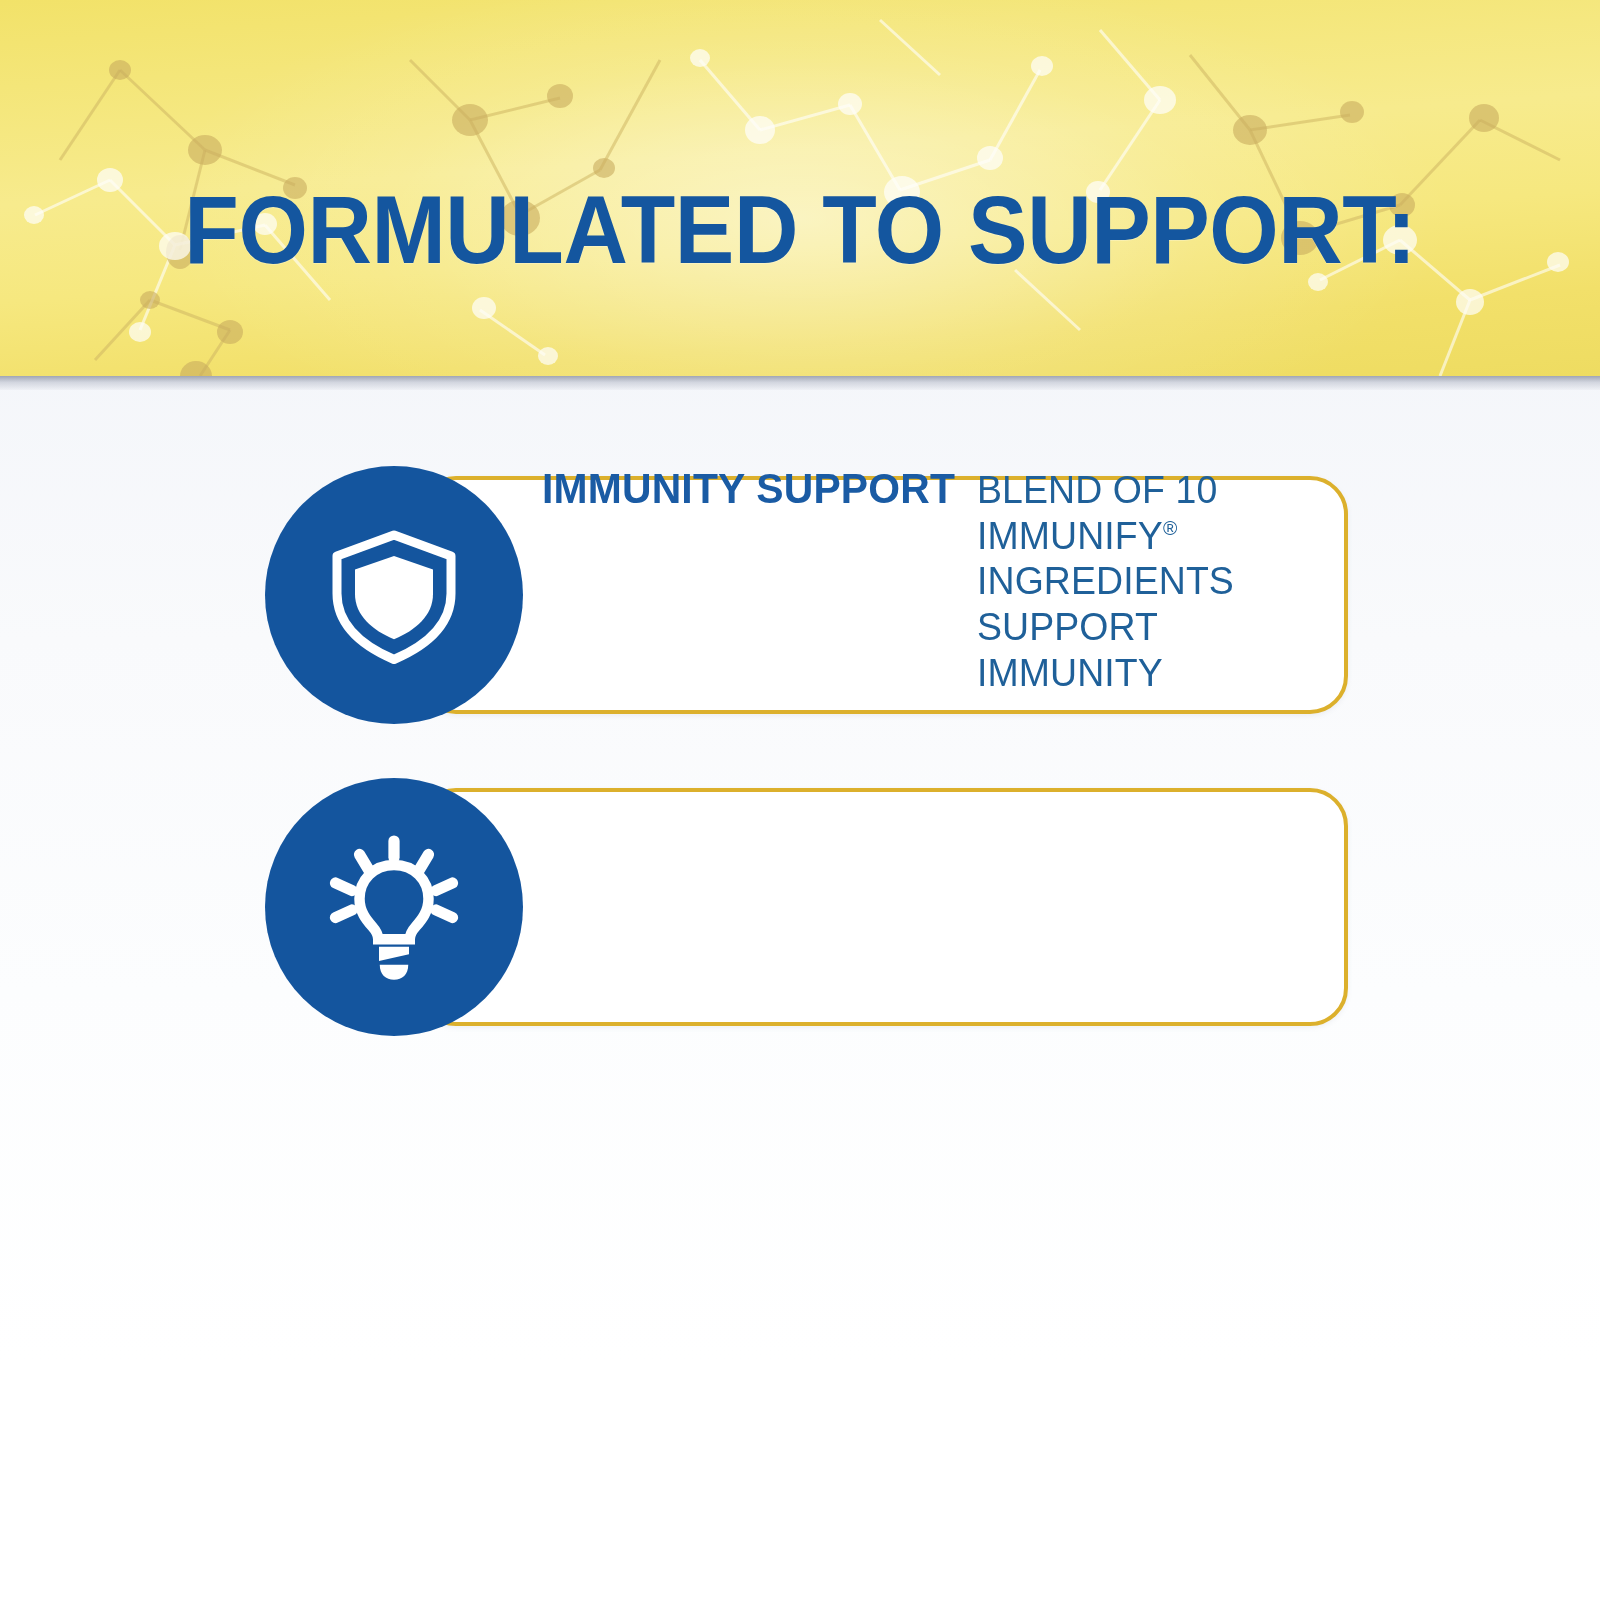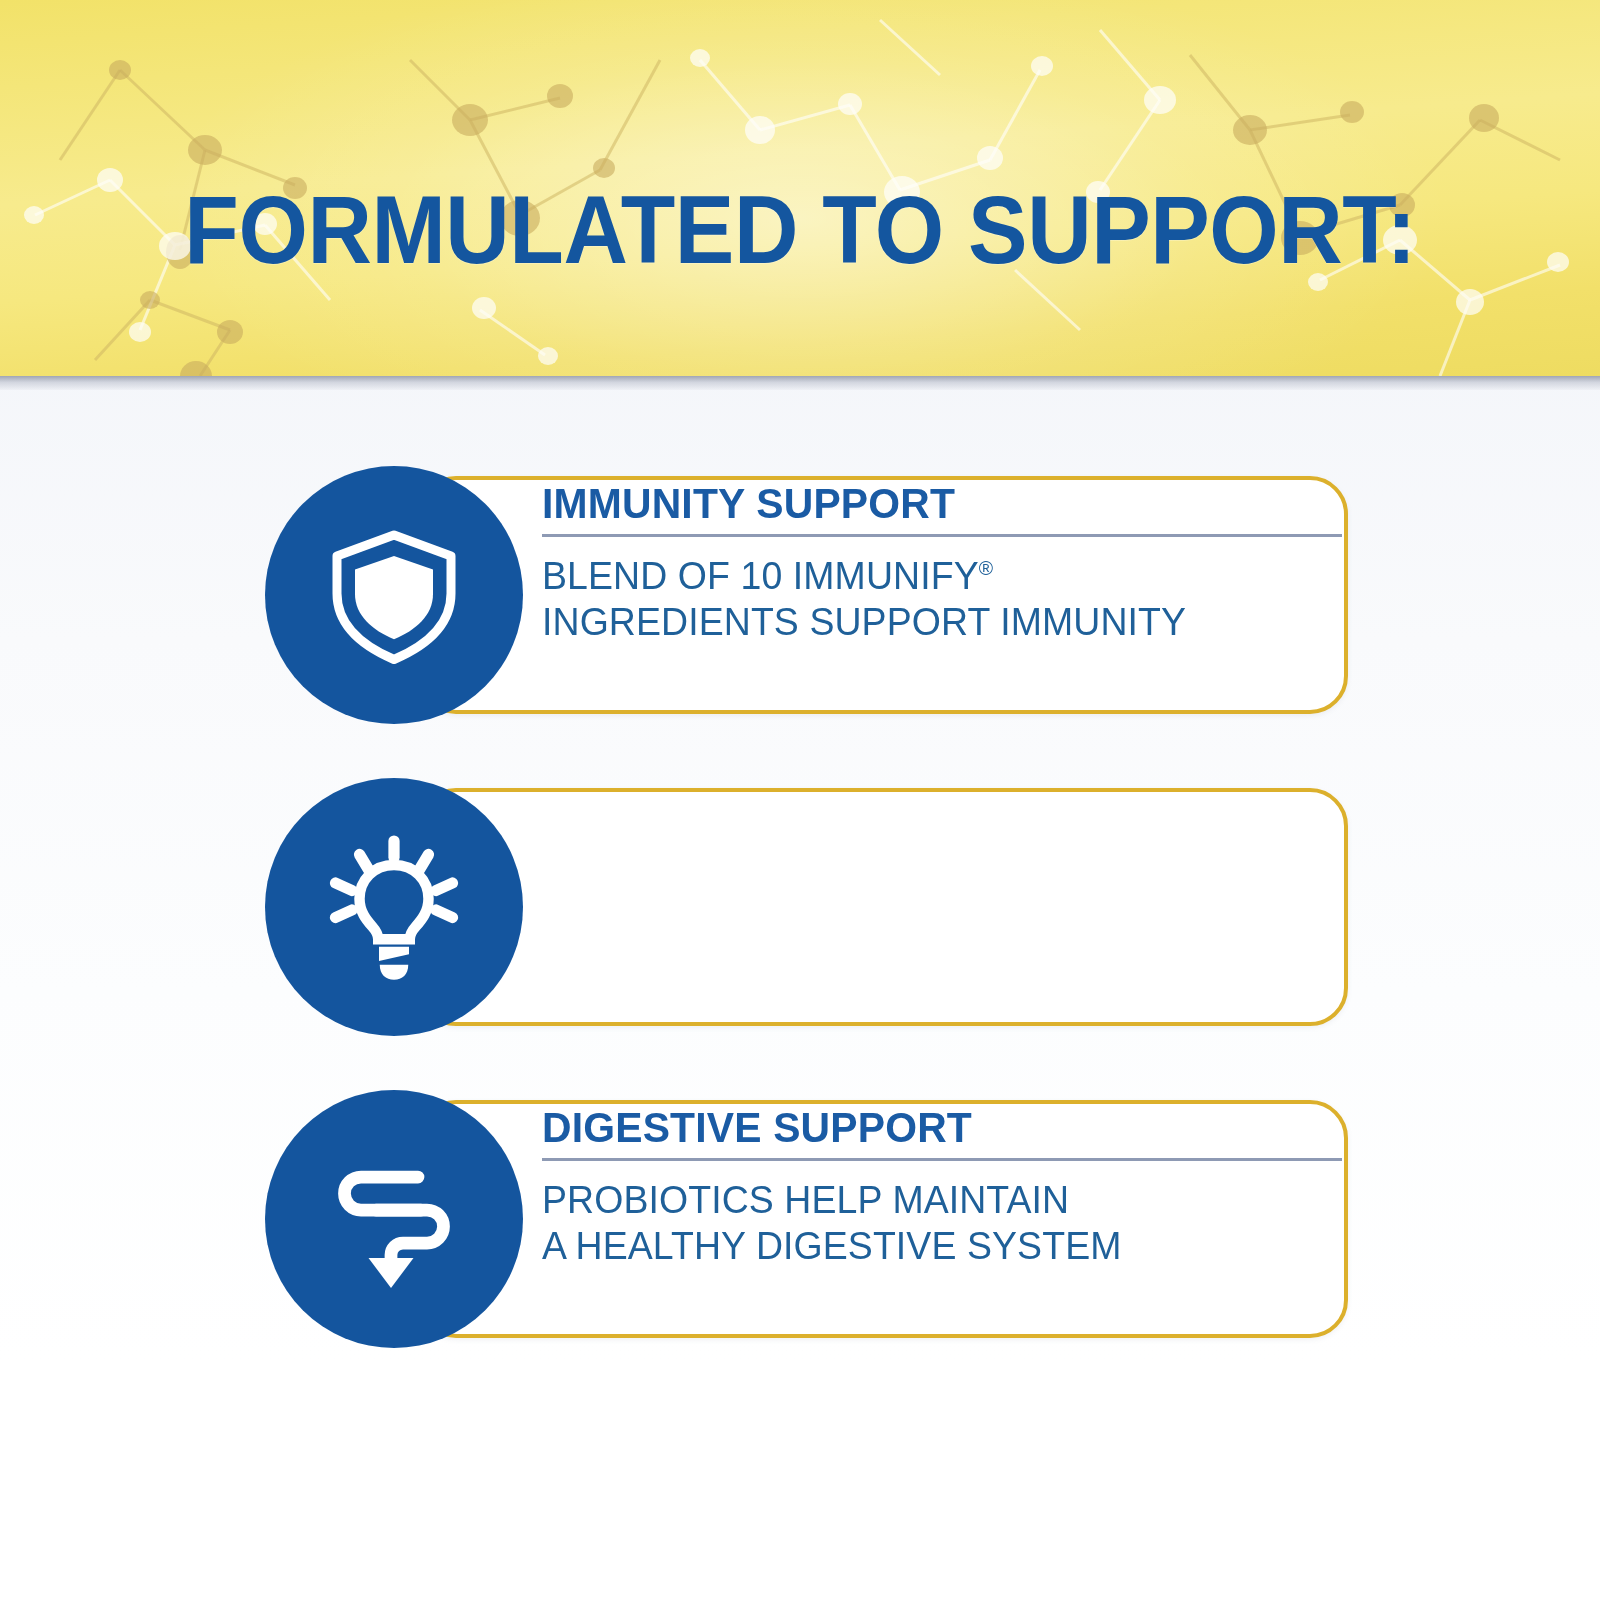--- a/index.html
+++ b/index.html
@@ -97,25 +97,25 @@
     height: 238px;
     background: #ffffff;
     border: 4px solid #dcb02c;
     border-radius: 38px;
     box-sizing: border-box;
     box-shadow: 0 2px 5px rgba(120,125,145,0.10);
   }
   .card-text {
     position: absolute;
     left: 542px;
-    top: 16px;
+    top: 1px;
     width: 800px;
     height: 258px;
     display: flex;
-    flex-direction: column;
+    flex-direction: row;
     justify-content: flex-start;
   }
   .card-heading {
     font-family: "Liberation Sans Narrow", "Liberation Sans", sans-serif;
     font-weight: 700;
     font-size: 43px;
     line-height: 1.0;
     letter-spacing: 0.2px;
     color: #1a5ba4;
     transform: scaleX(0.95);
@@ -299,34 +299,15 @@
             <line x1="89" y1="57" x2="78" y2="52"></line>
           </g>
           <path d="M50 22 C36.5 22 27 32 27 44.5 C27 53 31.5 58.5 35.5 63 C38 65.8 39.5 68 39.5 71.5 H60.5 C60.5 68 62 65.8 64.5 63 C68.5 58.5 73 53 73 44.5 C73 32 63.5 22 50 22 Z" fill="none" stroke="#ffffff" stroke-width="7"></path>
           <path d="M40 76.5 L60 76.5 L60 81.5 L40 86 Z" fill="#ffffff"></path>
           <path d="M40.5 88.5 L59.5 88.5 C59.5 95 55.5 98.5 50 98.5 C44.5 98.5 40.5 95 40.5 88.5 Z" fill="#ffffff"></path>
         </svg>
       </div>
 
     </div>
 
-    <div class="card-row">
-      <div class="card-panel"></div>
-
-      <div class="icon-circle">
-        <svg viewBox="0 0 100 100" aria-hidden="true">
-          <g fill="none" stroke="#ffffff" stroke-width="8.5" stroke-linecap="round" stroke-linejoin="round">
-            <path d="M66 22 H28 A11 11 0 0 0 28 44 H72 A11 11 0 0 1 72 66 H56 A8 8 0 0 0 48 74 V88"></path>
-            <path d="M38 44 H68"></path>
-          </g>
-          <path d="M48 96 L33 76 H63 Z" fill="#ffffff"></path>
-        </svg>
-      </div>
-
-      <div class="card-text">
-        <div class="card-heading">DIGESTIVE SUPPORT</div>
-        <div class="heading-rule"></div>
-        <div class="card-body"><span>PROBIOTICS HELP MAINTAIN</span><br><span>A HEALTHY DIGESTIVE SYSTEM</span></div>
-      </div>
-    </div>
 
   </div>
 </div>
 
 </body></html>

